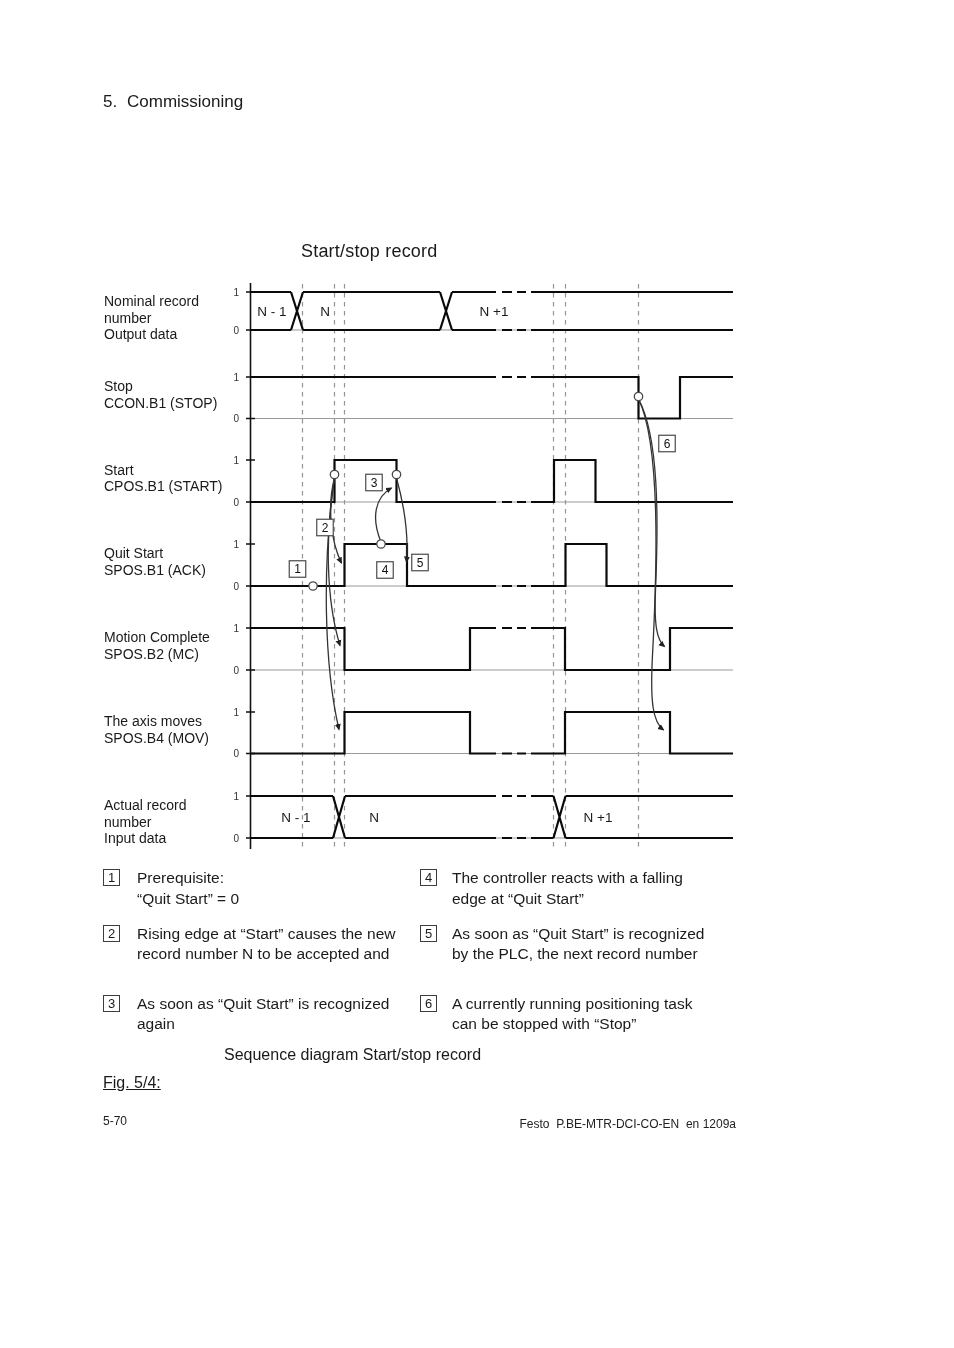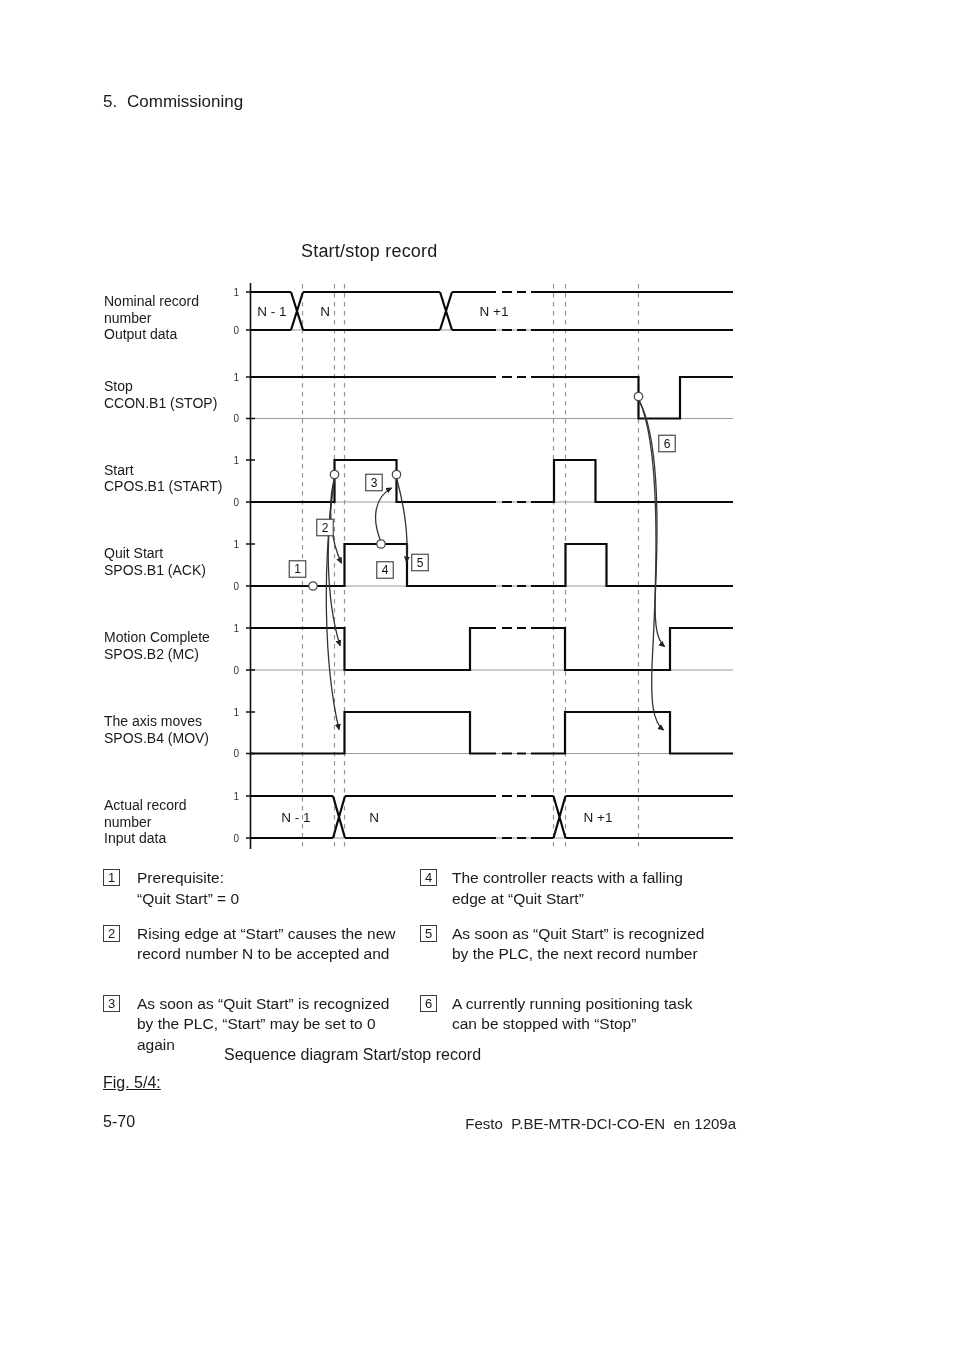--- a/index.html
+++ b/index.html
@@ -7,22 +7,22 @@
         font-family:"Liberation Sans", sans-serif;color:#1a1a1a;}
   .abs{position:absolute;}
   .header-sec{font-size:17px;line-height:18px;}
   .title{font-size:18px;line-height:18px;letter-spacing:0.2px;}
   .note{position:absolute;}
   .note .nbox{position:absolute;left:0;top:1px;width:15px;height:15px;border:1.3px solid #3d3d3d;
         background:#fff;text-align:center;font-size:13px;line-height:15px;}
   .note .nlines{position:absolute;top:0;}
   .note .nline{font-size:15.5px;line-height:20.5px;white-space:pre;}
   .cap{font-size:16px;line-height:17px;white-space:pre;}
-  .pagenum{font-size:16px;line-height:17px;}
-  .docref{font-size:15px;line-height:12px;white-space:pre;color:#222;}
+  .pagenum{font-size:12px;line-height:17px;}
+  .docref{font-size:12px;line-height:12px;white-space:pre;color:#222;}
   svg text{font-family:"Liberation Sans", sans-serif;fill:#1a1a1a;}
   .rowlabel{font-size:14px;}
   .lvl{font-size:10px;fill:#333;text-anchor:end;}
   .busval{font-size:13.5px;text-anchor:middle;}
   .cnum{font-size:12px;text-anchor:middle;fill:#111;}
   .wave{stroke:#0a0a0a;stroke-width:2.2;fill:none;}
   .graybase{stroke:#9a9a9a;stroke-width:1.1;fill:none;}
   .guide{stroke:#949494;stroke-width:1.2;fill:none;stroke-dasharray:4.5 4.5;}
   .axis{stroke:#111;stroke-width:1.6;fill:none;}
   .arrow{stroke:#333;stroke-width:1.3;fill:none;}
@@ -168,21 +168,20 @@
     <div class="nbox">2</div>
     <div class="nlines" style="left:34px;">
       <div class="nline">Rising edge at “Start” causes the new</div>
       <div class="nline">record number N to be accepted and</div>
     </div>
   </div>
   <div class="note" style="left:103px;top:993.5px;">
     <div class="nbox">3</div>
     <div class="nlines" style="left:34px;">
       <div class="nline">As soon as “Quit Start” is recognized</div>
-      <div class="nline">by the PLC, “Start” may be set to 0</div>
       <div class="nline">again</div>
     </div>
   </div>
 
   <div class="note" style="left:420px;top:868px;">
     <div class="nbox">4</div>
     <div class="nlines" style="left:32px;">
       <div class="nline">The controller reacts with a falling</div>
       <div class="nline">edge at “Quit Start”</div>
     </div>

